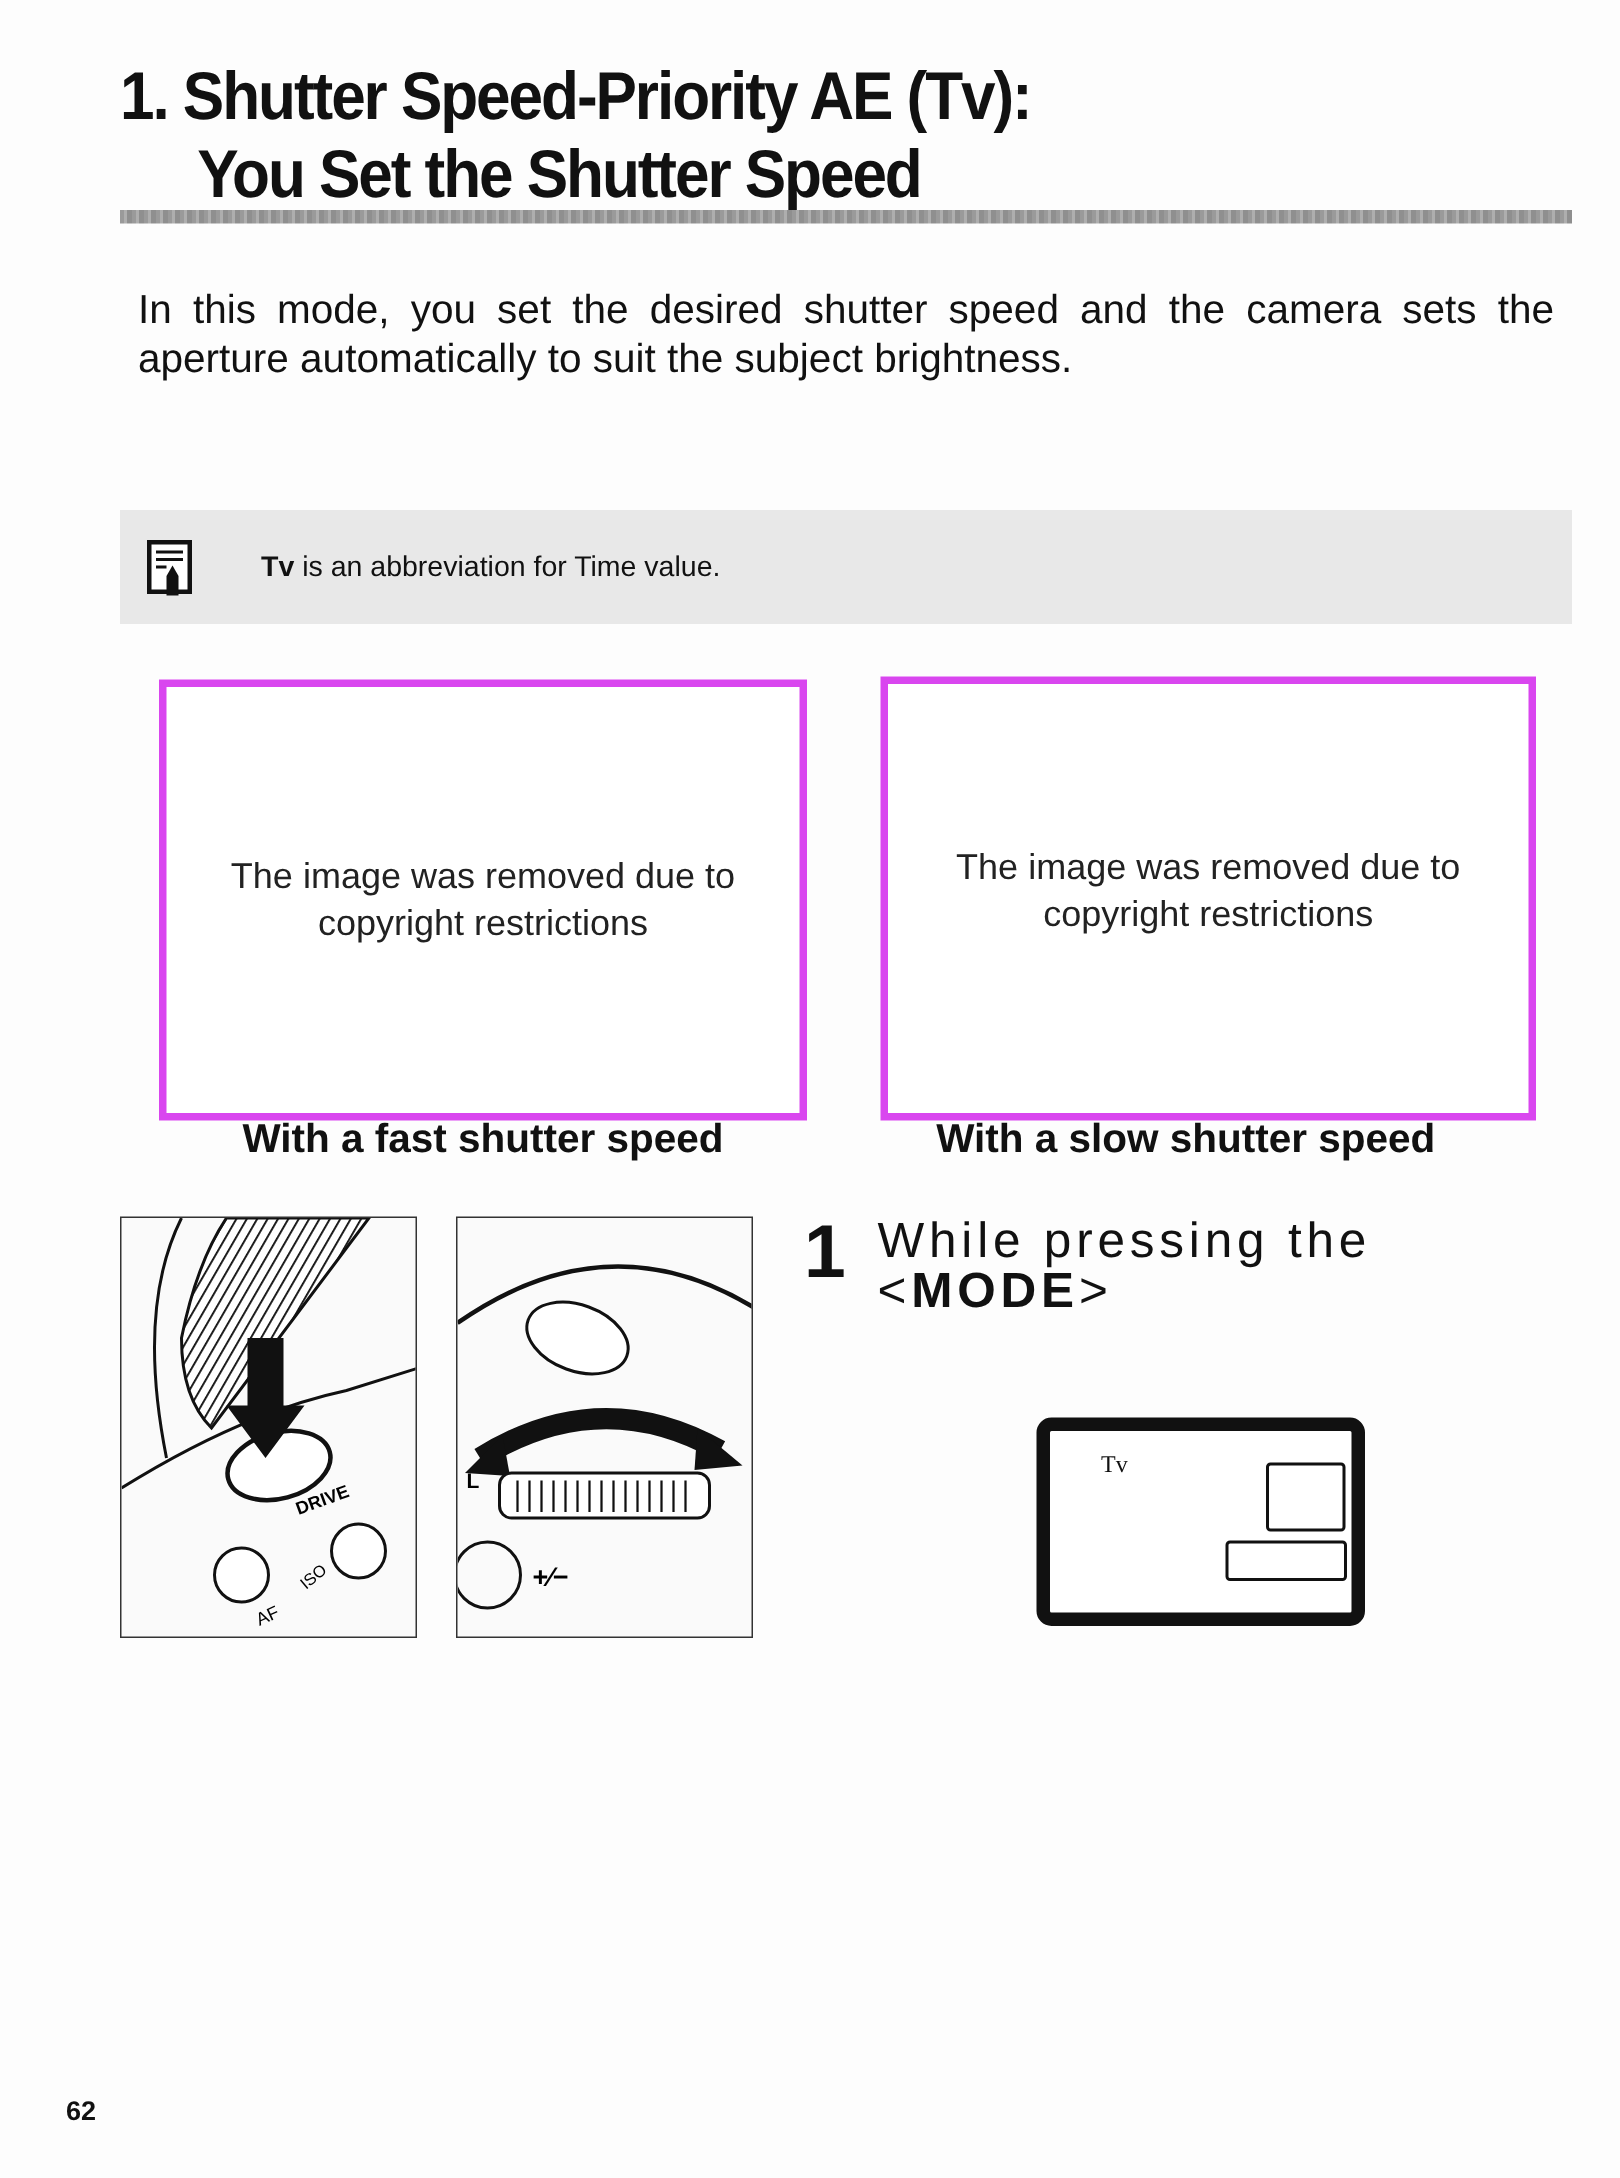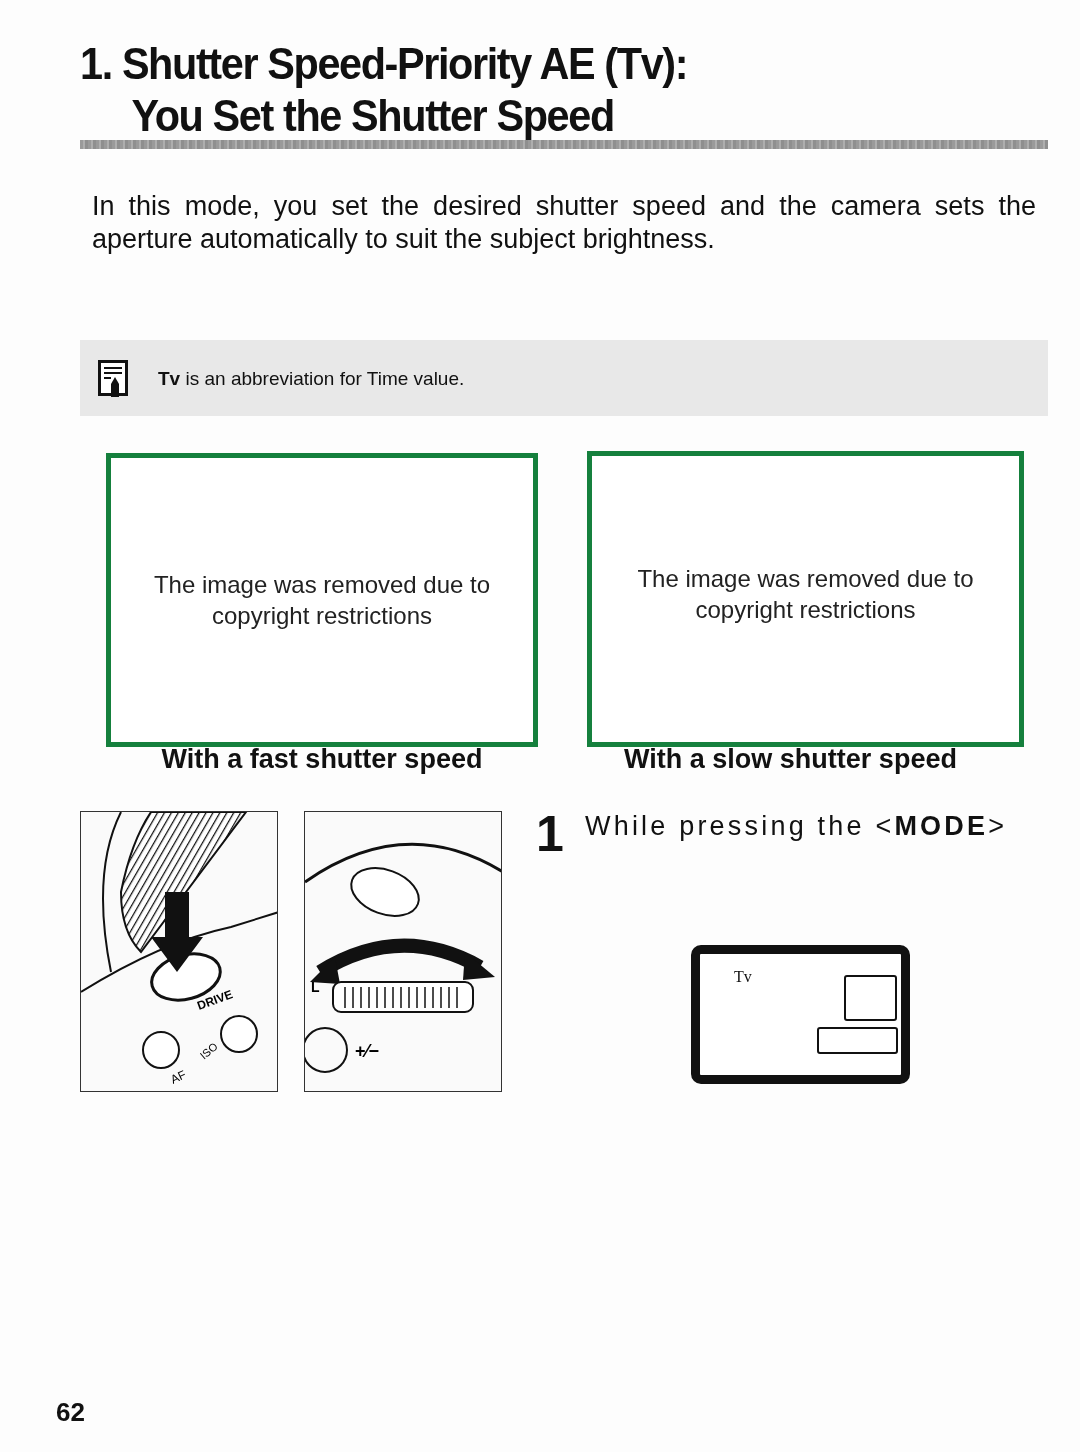--- a/index.html
+++ b/index.html
@@ -23,49 +23,49 @@
   .intro {
     left: 80px; top: 178px; width: 968px;
     font-size: 27px; line-height: 33px; text-align: justify;
   }
   .intro p { margin: 12px; }
   .note-box {
     left: 80px; top: 340px; width: 968px; height: 76px;
     background: #e8e8e8;
   }
   .note-icon { left: 98px; top: 360px; width: 30px; height: 38px; }
-  .note-text { left: 158px; top: 368px; font-size: 19px; }
+  .note-text { left: 174px; top: 368px; font-size: 19px; }
   .note-text b { font-weight: bold; }
   .photo {
-    border: 5px solid #15803d; background: #fff;
+    border: 5px solid #d946ef; background: #fff;
     display: flex; align-items: center; justify-content: center;
     text-align: center; font-size: 24px; line-height: 31px; color: #222;
     box-sizing: border-box;
   }
   .photo1 { left: 106px; top: 453px; width: 432px; height: 294px; }
   .photo2 { left: 587px; top: 451px; width: 437px; height: 296px; }
   .caption { font-size: 27px; text-align: center; font-weight: bold; }
   .cap1 { left: 106px; top: 744px; width: 432px; }
   .cap2 { left: 572px; top: 744px; width: 437px; }
   .illus { border: 1.5px solid #333; background: #fafafa; box-sizing: border-box; overflow: hidden; }
   .illus1 { left: 80px; top: 811px; width: 198px; height: 281px; }
   .illus2 { left: 304px; top: 811px; width: 198px; height: 281px; }
   .step-num { left: 536px; top: 806px; font-size: 50px; font-weight: bold; line-height: 56px; }
-  .step-text { left: 585px; top: 810px; width: 465px; font-size: 27px; line-height: 33px; }
+  .step-text { left: 585px; top: 810px; width: 465px; font-size: 33px; line-height: 33px; }
   .step-text .l1 { letter-spacing: 3.2px; }
   .step-text b { font-weight: bold; }
   .dial-glyph { display: inline-block; width: 34px; height: 24px; vertical-align: -3px; }
   .lcd {
     left: 691px; top: 945px; width: 219px; height: 139px;
     border: 9px solid #111; border-radius: 10px; box-sizing: border-box; background: #fff;
   }
   .lcd-tv { left: 34px; top: 14px; font-size: 16px; font-family: "Liberation Serif", serif; }
   .lcd-r1 { left: 144px; top: 21px; width: 53px; height: 46px; border: 2.5px solid #111; border-radius: 3px; box-sizing: border-box; }
   .lcd-r2 { left: 117px; top: 73px; width: 81px; height: 27px; border: 2.5px solid #111; border-radius: 3px; box-sizing: border-box; }
-  .page-num { left: 44px; top: 1397px; font-size: 26px; font-weight: bold; margin-left: 12px; }
+  .page-num { left: 44px; top: 1397px; font-size: 18px; font-weight: bold; }
 </style>
 </head>
 <body>
 
 <div class="abs title">
   <div>1. Shutter Speed-Priority AE (Tv):</div>
   <div class="line2">You Set the Shutter Speed</div>
 </div>
 <div class="abs rule"></div>
 

